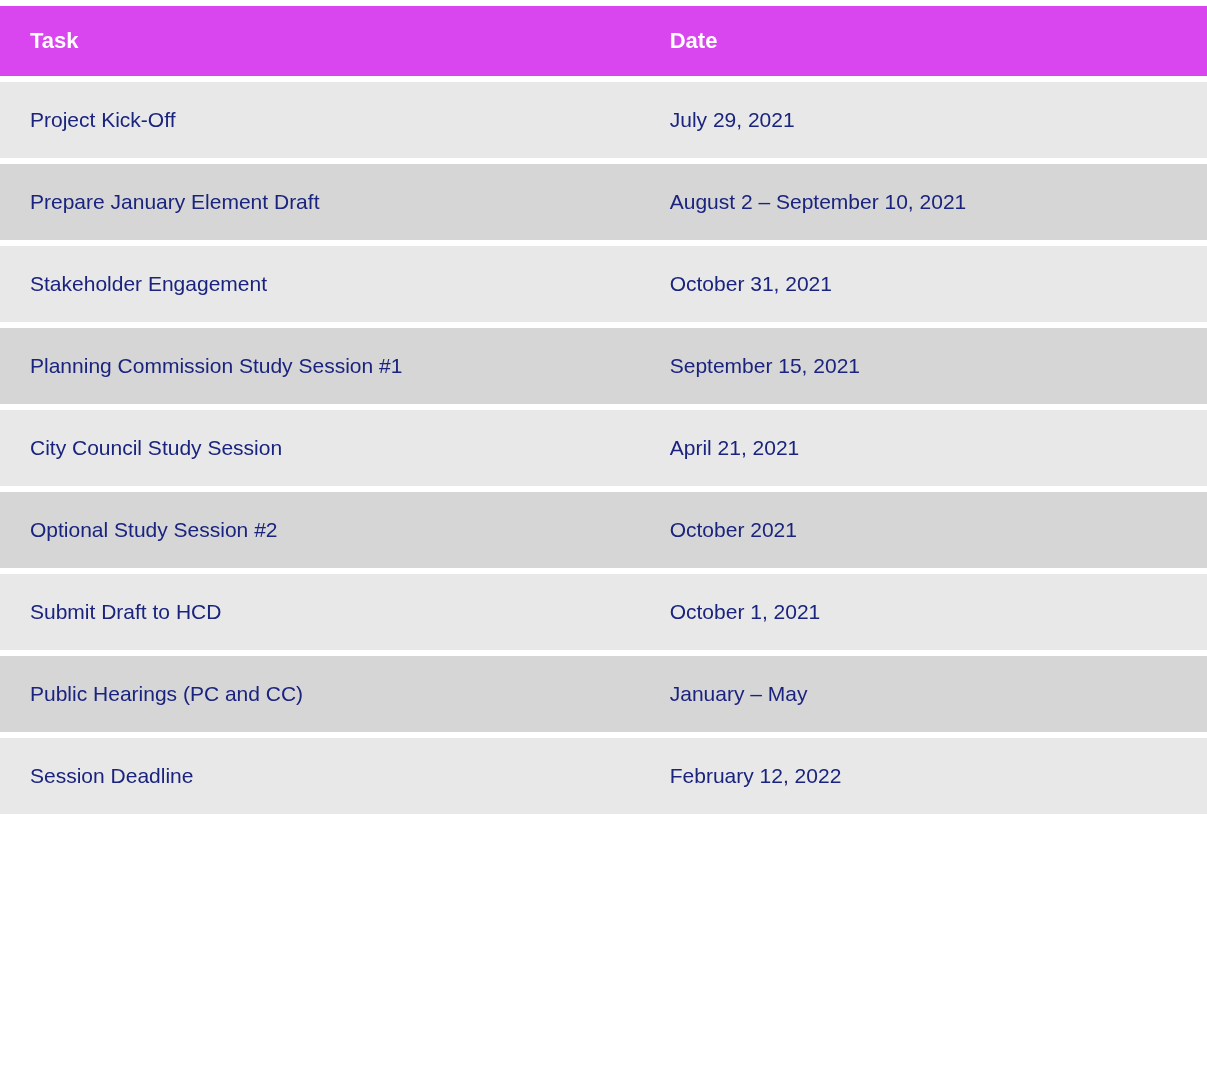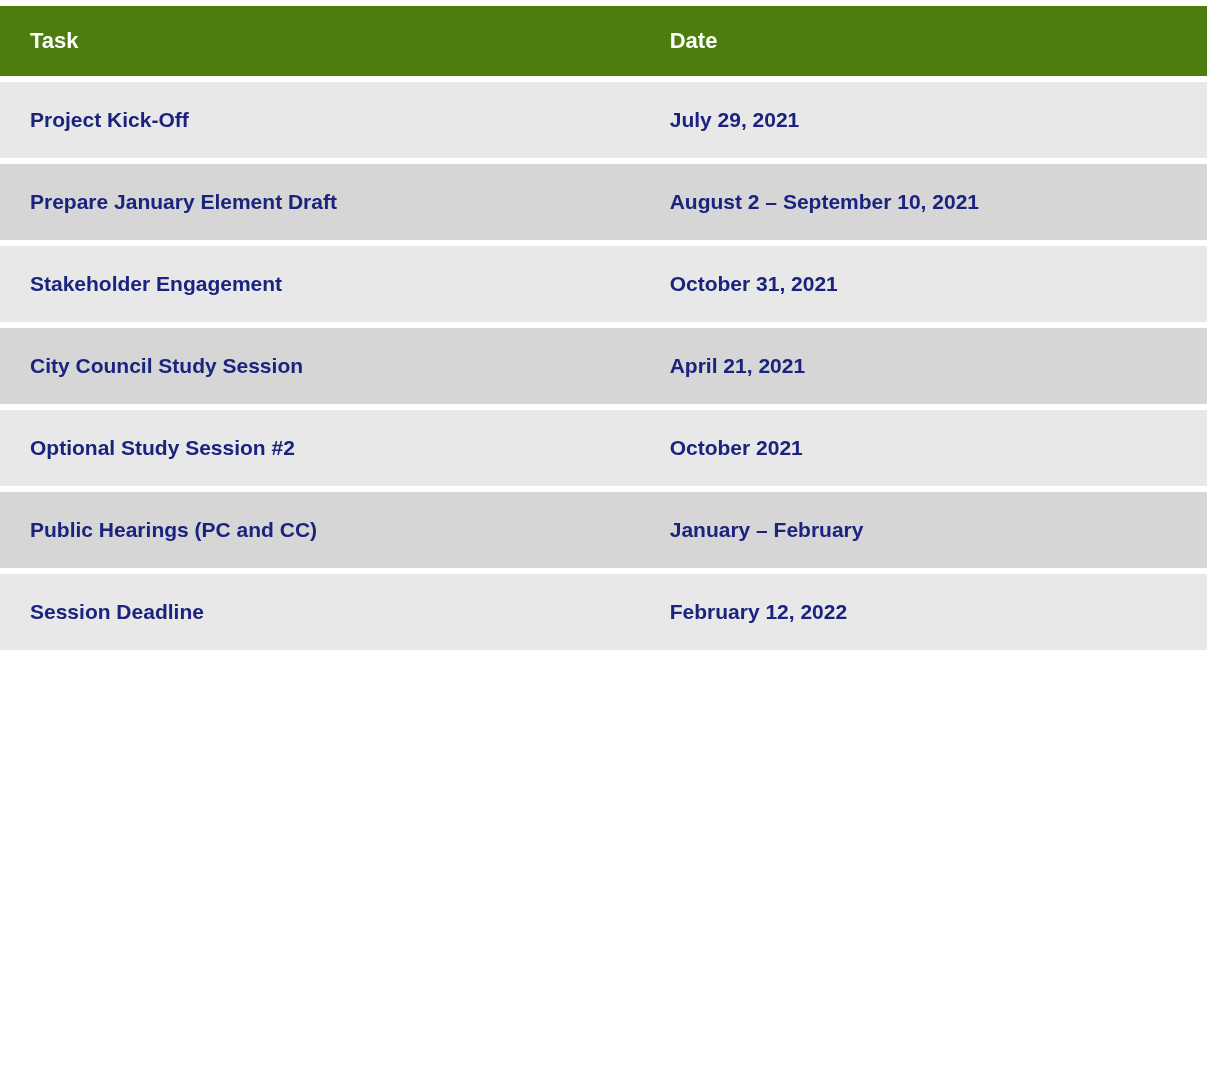--- a/index.html
+++ b/index.html
@@ -20,21 +20,21 @@
       border-collapse: collapse;
     }
 
     table {
       width: 100%;
       border-collapse: separate;
       border-spacing: 0 6px;
     }
 
     thead tr th {
-      background-color: #4d7c0f;
+      background-color: #d946ef;
       color: #ffffff;
       font-size: 22px;
       font-weight: bold;
       padding: 22px 30px;
       text-align: left;
       border: none;
     }
 
     thead tr th:first-child {
       width: 53%;
@@ -43,21 +43,20 @@
     thead tr th:last-child {
       width: 47%;
     }
 
     tbody tr td {
       padding: 26px 30px;
       font-size: 21px;
       color: #1a237e;
       border: none;
       vertical-align: middle;
-      font-weight: bold;
     }
 
     tbody tr:nth-child(odd) td {
       background-color: #e8e8e8;
     }
 
     tbody tr:nth-child(even) td {
       background-color: #d6d6d6;
     }
   </style>
@@ -79,30 +78,38 @@
         </tr>
         <tr>
           <td>Prepare January Element Draft</td>
           <td>August 2 – September 10, 2021</td>
         </tr>
         <tr>
           <td>Stakeholder Engagement</td>
           <td>October 31, 2021</td>
         </tr>
         <tr>
+          <td>Planning Commission Study Session #1</td>
+          <td>September 15, 2021</td>
+        </tr>
+        <tr>
           <td>City Council Study Session</td>
           <td>April 21, 2021</td>
         </tr>
         <tr>
           <td>Optional Study Session #2</td>
           <td>October 2021</td>
         </tr>
         <tr>
+          <td>Submit Draft to HCD</td>
+          <td>October 1, 2021</td>
+        </tr>
+        <tr>
           <td>Public Hearings (PC and CC)</td>
-          <td>January – February</td>
+          <td>January – May</td>
         </tr>
         <tr>
           <td>Session Deadline</td>
           <td>February 12, 2022</td>
         </tr>
       </tbody>
   </table>
 </div>
 
 </body></html>

